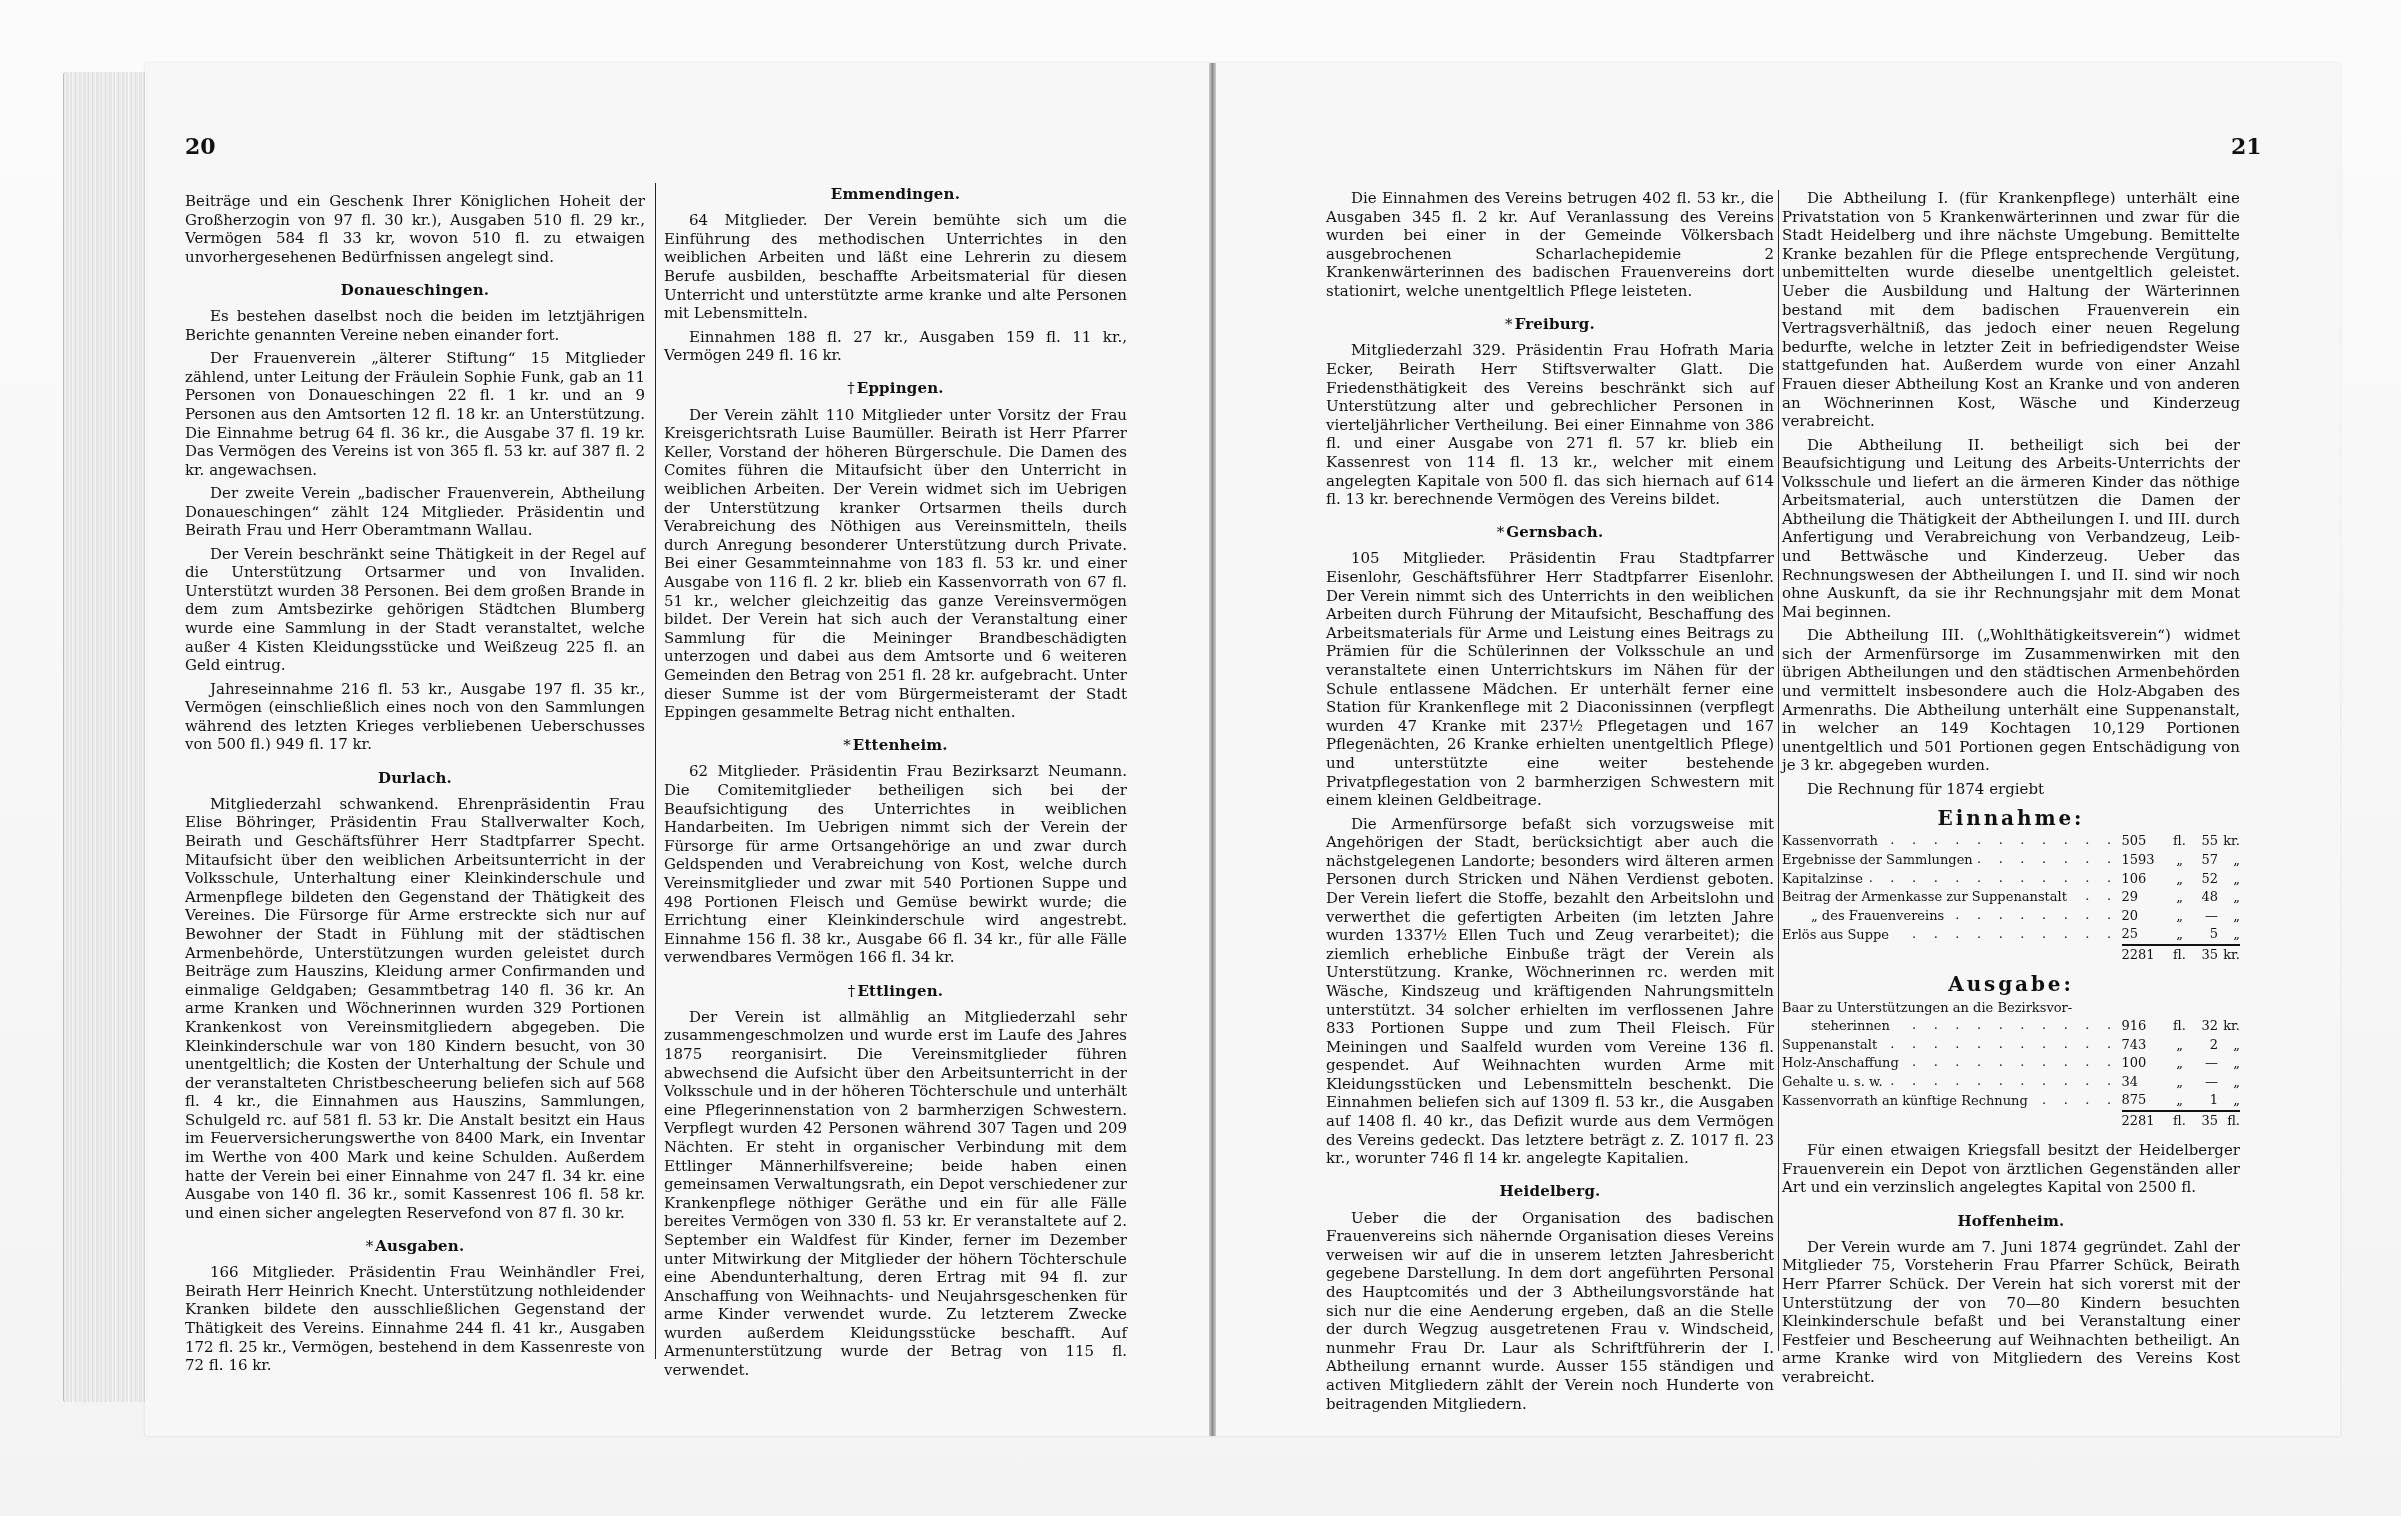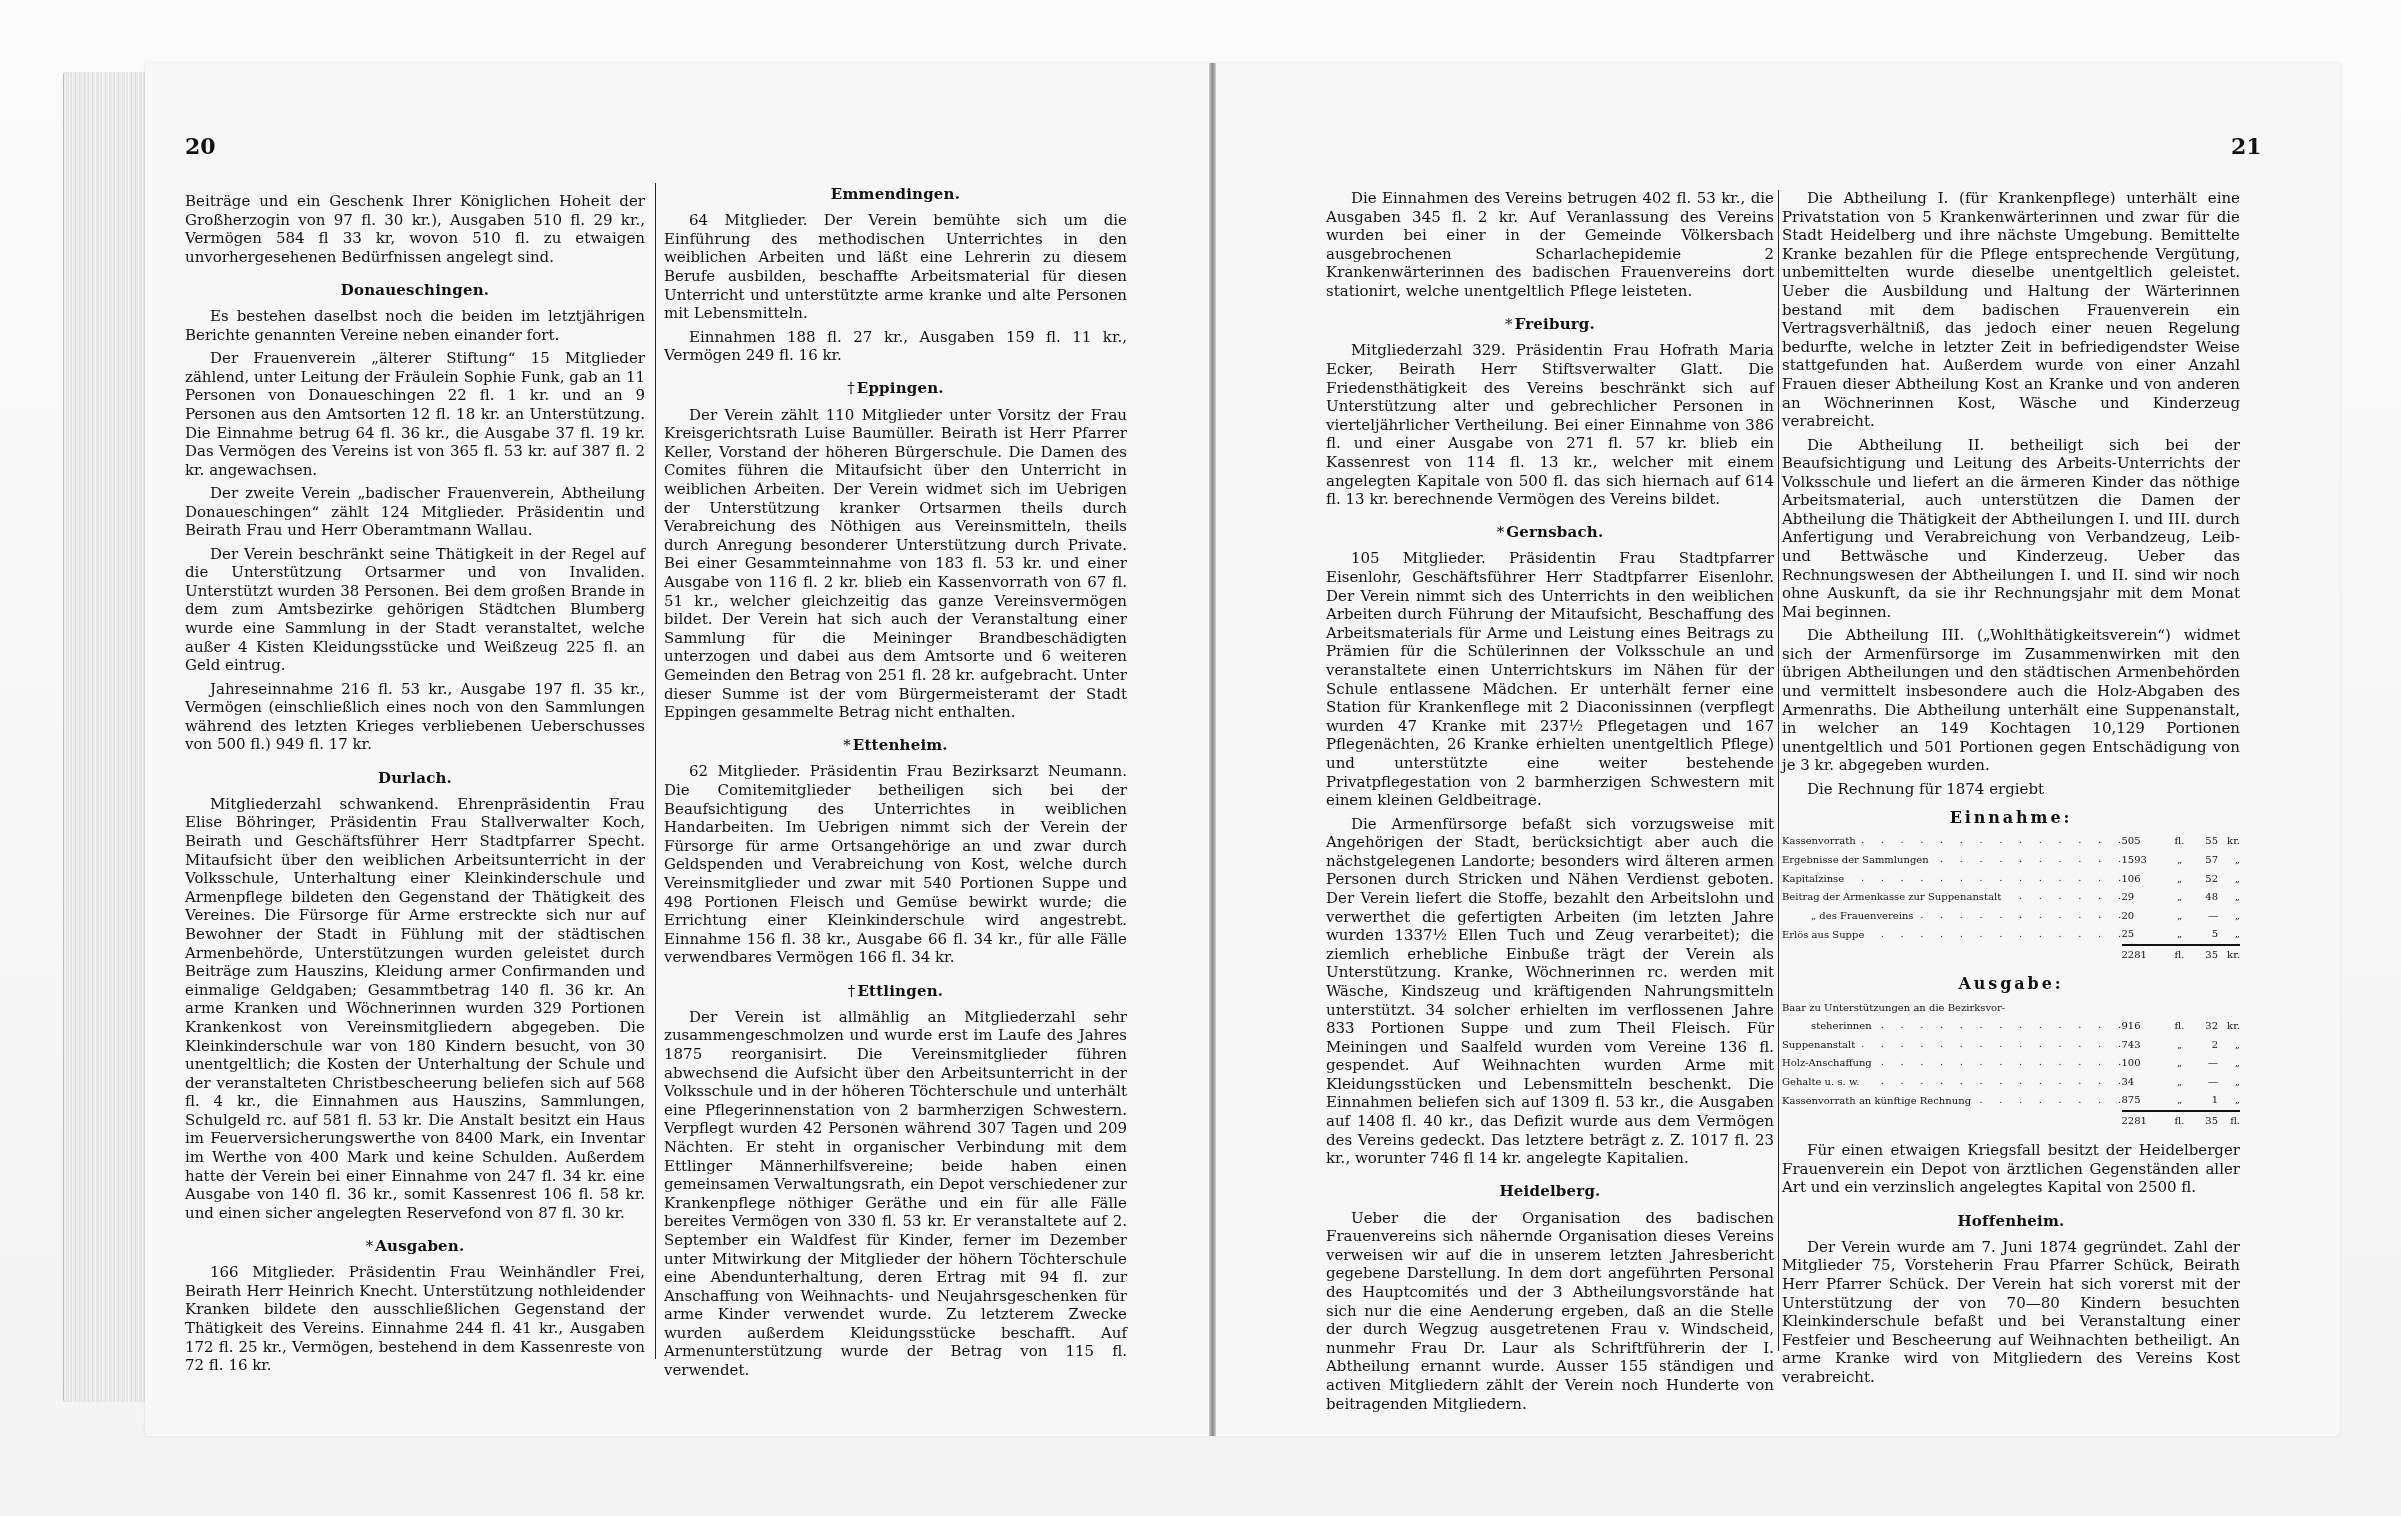--- a/index.html
+++ b/index.html
@@ -42,22 +42,22 @@
   .col.p21a { left: 1326px; top: 189px; width: 448px; }
   .col.p21b { left: 1782px; top: 189px; width: 458px; }
   .col-rule { position: absolute; width: 1.4px; background: #222; }
   .col p { margin: 0 0 4.8px 0; text-indent: 25px; }
   .col p.noindent { text-indent: 0; }
   .heading {
     text-align: center; font-weight: bold; font-size: 15px;
     margin: 14.5px 0 7.7px 0; letter-spacing: 0.2px;
   }
   .heading .mark { font-weight: normal; margin-right: 1.9px; }
-  .subhead { text-align: center; font-size: 16px; letter-spacing: 2.9px; margin: 10.6px 0 4.8px; font-weight: bold;}
-  .acct { width: 100%; border-collapse: collapse; font-size: 10px; }
+  .subhead { text-align: center; font-size: 20px; letter-spacing: 2.9px; margin: 10.6px 0 4.8px; font-weight: bold;}
+  .acct { width: 100%; border-collapse: collapse; font-size: 13px; }
   .acct td { padding: 0; line-height: 18.6px; vertical-align: bottom; }
   .acct td.lbl { position: relative; overflow: hidden; white-space: nowrap; }
   .acct td.lbl .t { background: #f7f7f7; padding-right: 3.9px; position: relative; z-index: 1; }
   .acct td.lbl::after {
     content: ". . . . . . . . . . . . . . . . . . . . . . . . . . . . . . . .";
     position: absolute; left: 0; bottom: 1px; letter-spacing: 6.7px; z-index: 0; color:#222;
   }
   .acct td.num { text-align: left; width: 46px; }
   .acct td.unit { text-align: center; width: 24px; }
   .acct td.kr { text-align: right; width: 26.5px; }

